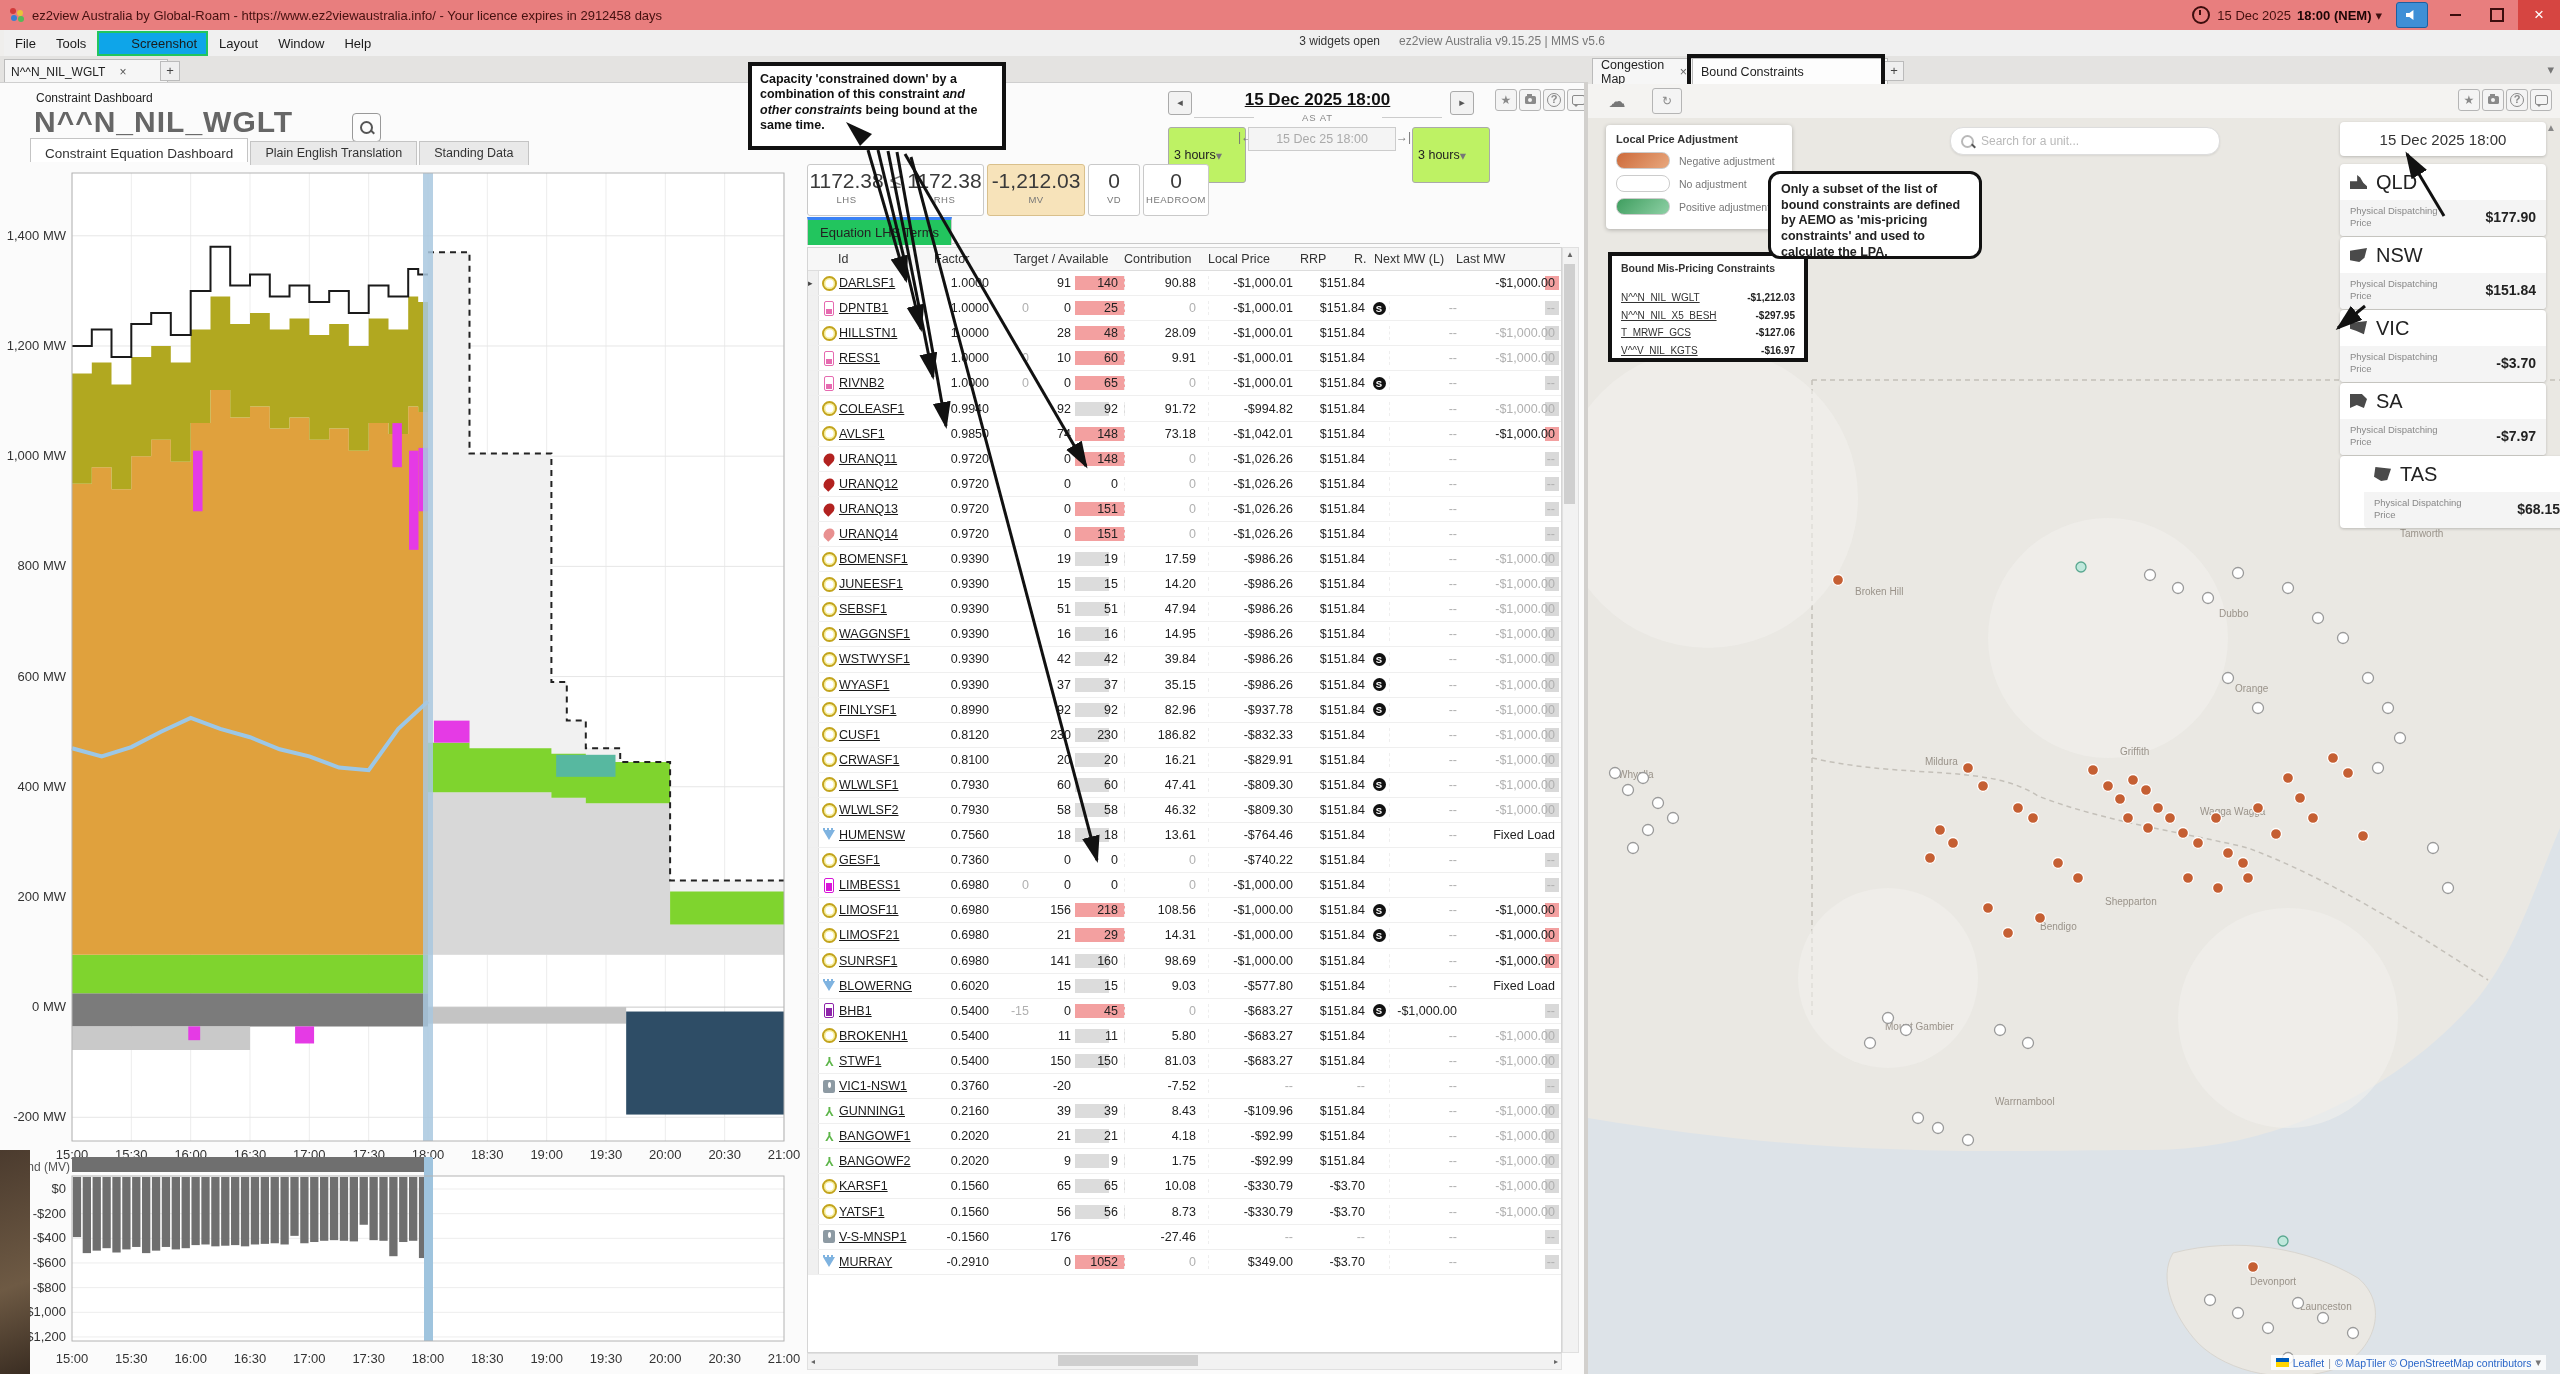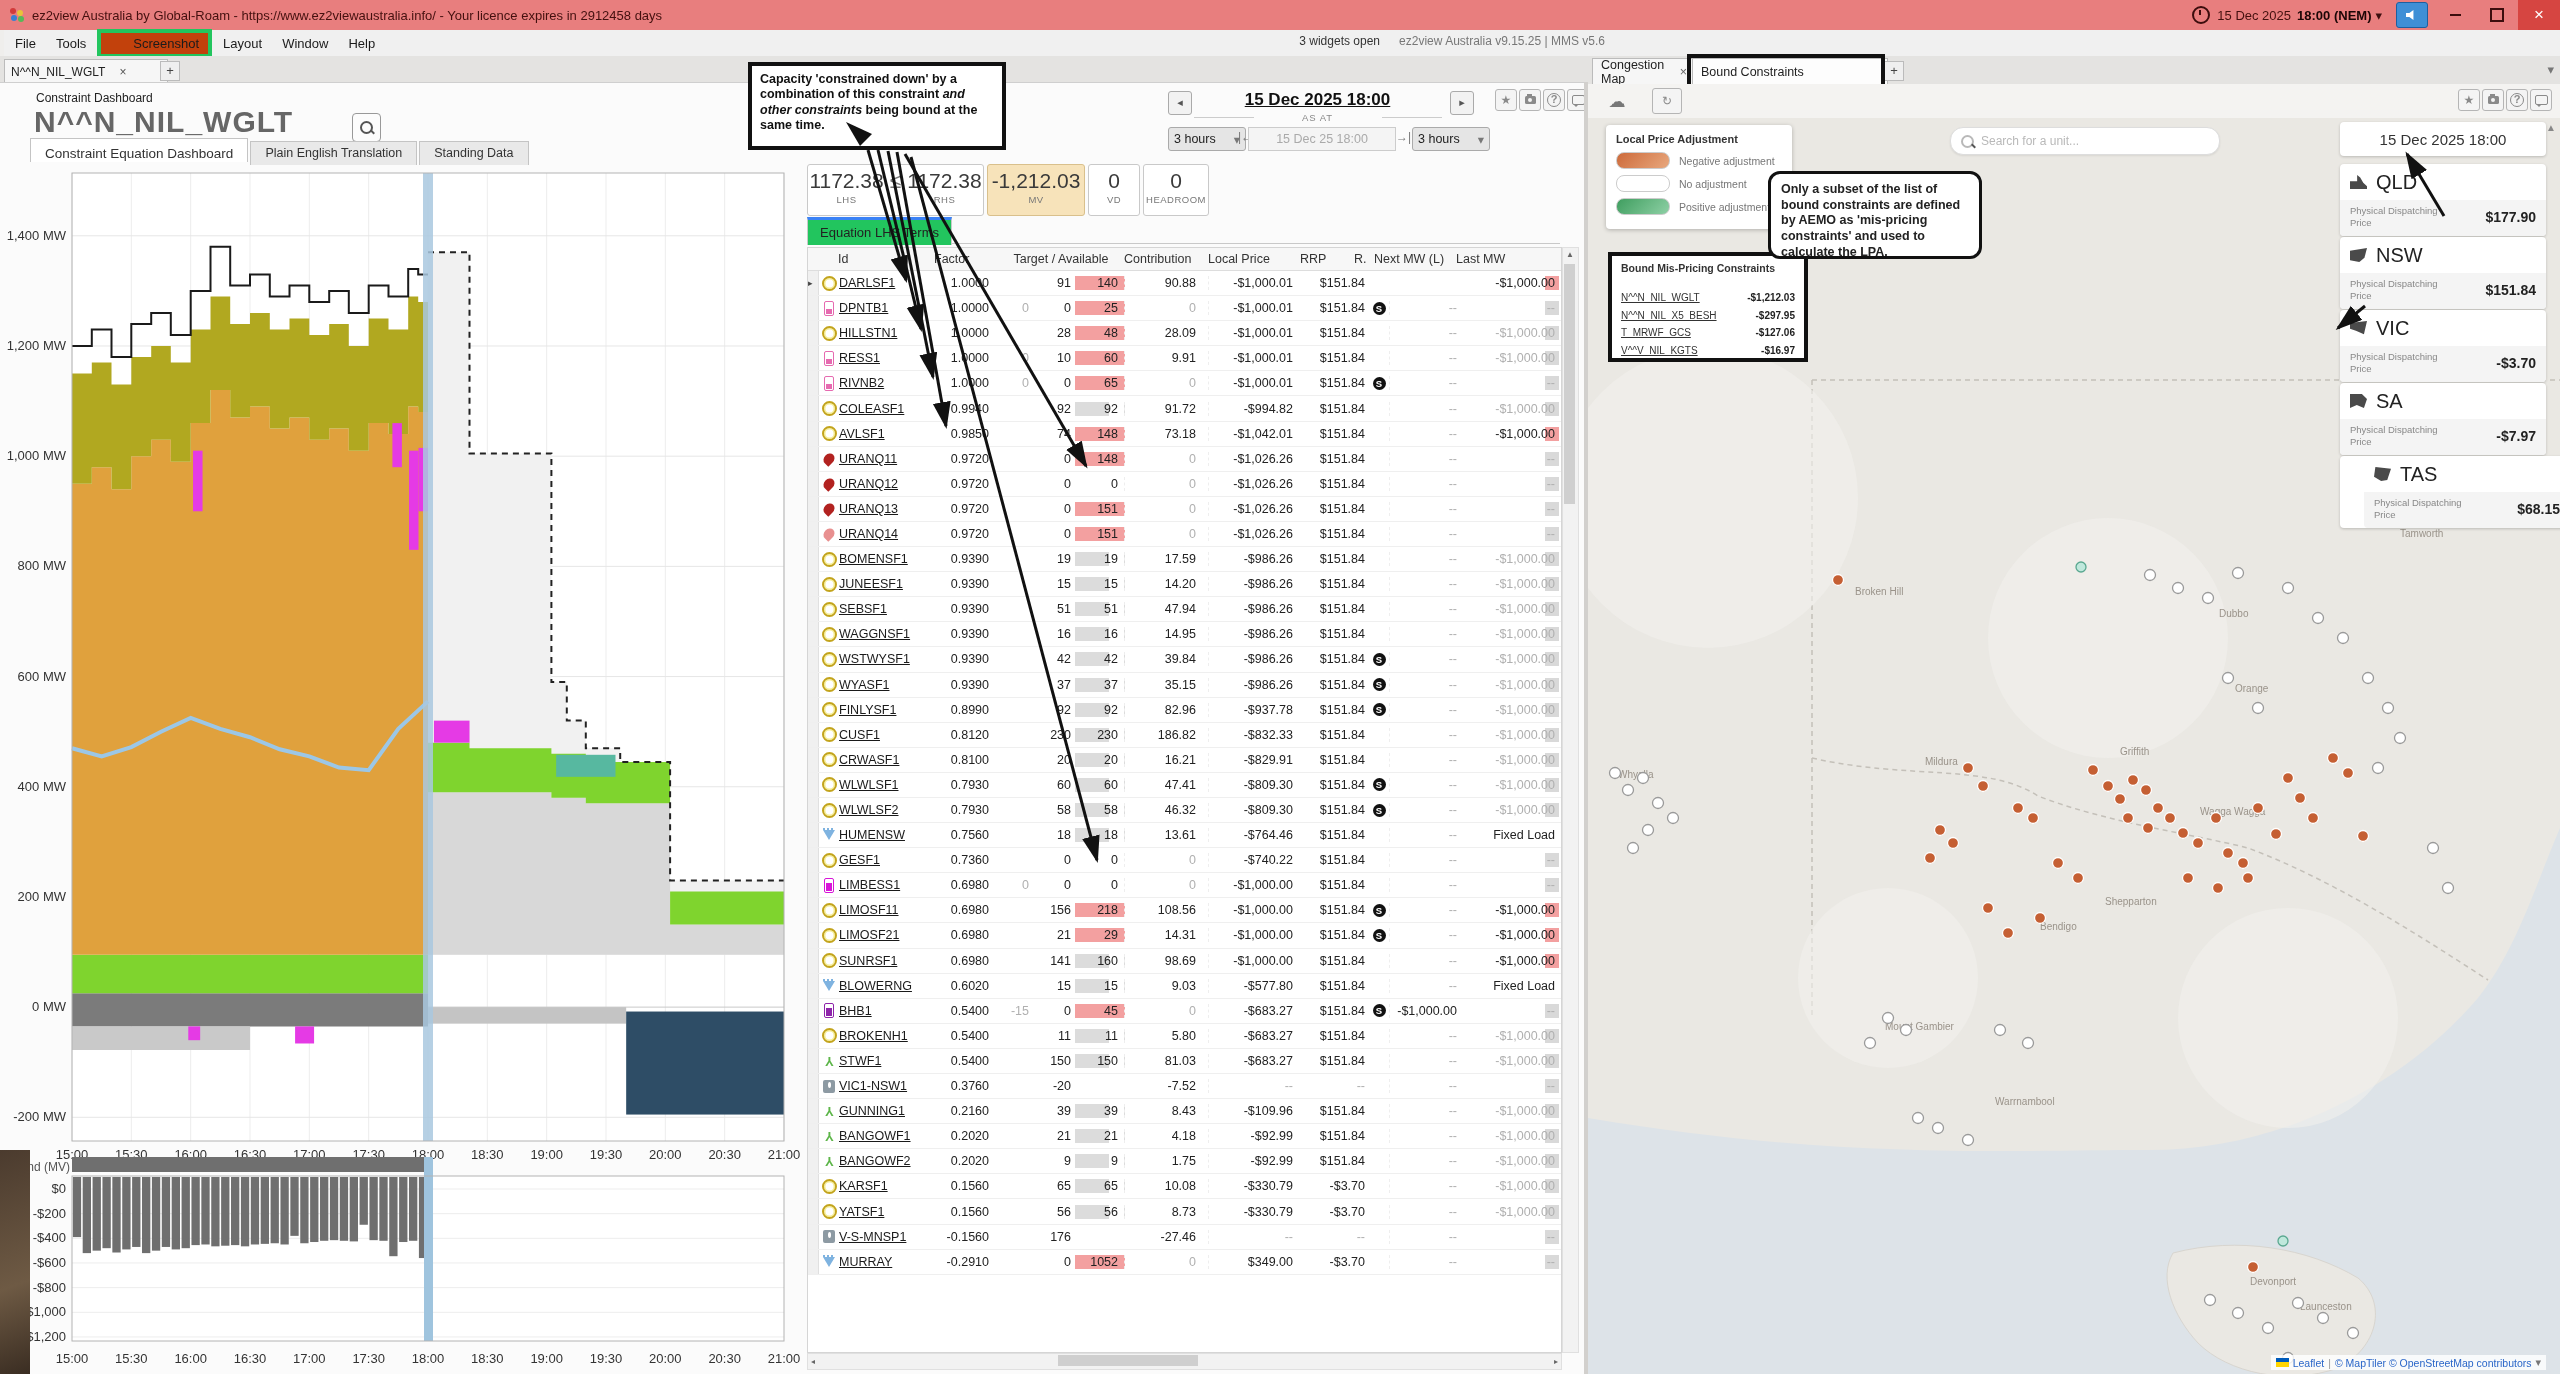--- a/index.html
+++ b/index.html
@@ -11,21 +11,21 @@
   #titlebar .dots{width:14px;height:14px;margin:0 8px 0 10px;position:relative;}
   #titlebar .dots i{position:absolute;width:6px;height:6px;border-radius:50%;}
   .winbtn{width:42px;height:30px;display:flex;align-items:center;justify-content:center;color:#3c0d0d;font-size:14px;}
   #mutebtn{width:30px;height:24px;background:#3f8fd6;border:1px solid #1d5fa0;border-radius:3px;display:flex;align-items:center;justify-content:center;margin:0 6px;}
   .spk{width:12px;height:11px;background:#fff;clip-path:polygon(0 32%,28% 32%,62% 5%,62% 95%,28% 68%,0 68%);}
   .clockface{width:14px;height:14px;border:2px solid #3c0d0d;border-radius:50%;position:relative;margin-right:7px;}
   .clockface::after{content:"";position:absolute;left:5px;top:2px;width:2px;height:5px;background:#3c0d0d;}
   
   #menubar{left:4px;top:30px;width:2560px;height:26px;background:#f0f0f0;border-bottom:1px solid #dcdcdc;display:flex;align-items:center;}
   .menuitem{padding:3px 9px;margin-left:2px;color:#1b1b1b;}
-  .menuitem.active{border:4px solid #22c55e;background:#c2410c;padding-left:32px;}
+  .menuitem.active{border:2px solid #22c55e;background:#0ea5e9;padding-left:32px;}
   #menuver{position:absolute;right:955px;top:34px;color:#777;font-size:12px;}
   #menuwidgets{position:absolute;right:1180px;top:34px;color:#333;font-size:12px;}
   
   #tabstrip{left:0;top:56px;width:2560px;height:26px;background:#e4e3e1;border-bottom:1px solid #c9c9c9;}
   #wstab{position:absolute;left:4px;top:3px;width:150px;height:23px;background:#f6f6f6;border:1px solid #bbb;border-bottom:none;display:flex;align-items:center;padding:0 6px;font-size:12px;}
   #wstab .x{margin-left:auto;color:#555;}
   #wsplus{position:absolute;left:160px;top:5px;width:18px;height:18px;background:#efefef;border:1px solid #bbb;text-align:center;line-height:17px;color:#444;}
   
   #leftwidget{left:0;top:82px;width:1584px;height:1292px;background:#fbfbfb;border-top:1px solid #cfcfcf;}
   #cd-label{left:36px;top:8px;font-size:12px;color:#222;}
@@ -35,21 +35,21 @@
   .lens::after{content:"";position:absolute;left:8px;top:8px;width:5px;height:2px;background:#555;transform:rotate(45deg);}
   .cdtabs{left:30px;top:58px;height:24px;display:flex;}
   .cdtab{padding:4px 14px;font-size:12.5px;background:#e9e9e9;border:1px solid #c4c4c4;border-bottom:none;margin-right:2px;color:#333;}
   .cdtab.active{background:#fff;font-weight:normal;font-size:13.5px;position:relative;top:-3px;padding-top:7px;}
   
   #datenav{left:1160px;top:4px;width:320px;height:72px;}
   .navbtn{position:absolute;width:22px;height:22px;border:1px solid #aaa;background:#f2f2f2;border-radius:3px;text-align:center;line-height:20px;color:#555;font-size:11px;}
   #nav-date{position:absolute;left:30px;top:3px;width:255px;text-align:center;font-size:17px;font-weight:bold;text-decoration:underline;color:#111;}
   #nav-asat{position:absolute;left:30px;top:25px;width:255px;text-align:center;font-size:9.5px;color:#888;letter-spacing:1px;}
   .asatline{position:absolute;top:30px;width:60px;border-top:1px solid #ccc;}
-  .hoursel{position:absolute;top:40px;width:66px;height:22px;border:1px solid #aaa;border-radius:3px;background:#e5e5e5;font-size:12.5px;display:flex;align-items:center;justify-content:space-between;padding:0 5px;color:#222;}
+  .hoursel{position:absolute;top:40px;width:66px;height:22px;border:1px solid #aaa;border-radius:3px;background:#bef264;font-size:12.5px;display:flex;align-items:center;padding:16px 5px;color:#222;}
   #nav-range{position:absolute;left:88px;top:40px;width:146px;height:22px;border:1px solid #ccc;background:#f4f4f4;color:#aaa;font-size:12.5px;display:flex;align-items:center;justify-content:center;}
   .rangearrow{position:absolute;top:43px;color:#777;font-size:12px;}
   
   .iconbar{display:flex;gap:2px;}
   #cd-icons{left:1495px;top:6px;}
   .sqbtn{width:20px;height:20px;border:1px solid #b5b5b5;border-radius:3px;background:#f4f4f4;display:flex;align-items:center;justify-content:center;color:#8a8a8a;font-size:12px;}
   .cam{width:11px;height:8px;background:#8a8a8a;border-radius:1.5px;position:relative;}
   .cam::before{content:"";position:absolute;top:-2.5px;left:2.5px;width:5px;height:2.5px;background:#8a8a8a;}
   .cam::after{content:"";position:absolute;top:1.5px;left:3.5px;width:4px;height:4px;border-radius:50%;background:#f4f4f4;}
   .bub{width:11px;height:8px;border:1.5px solid #8a8a8a;border-radius:2px;position:relative;}

